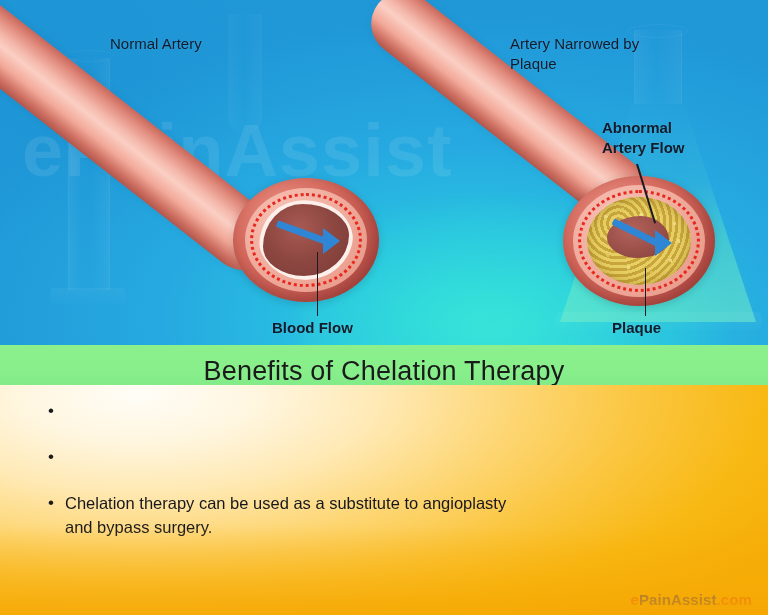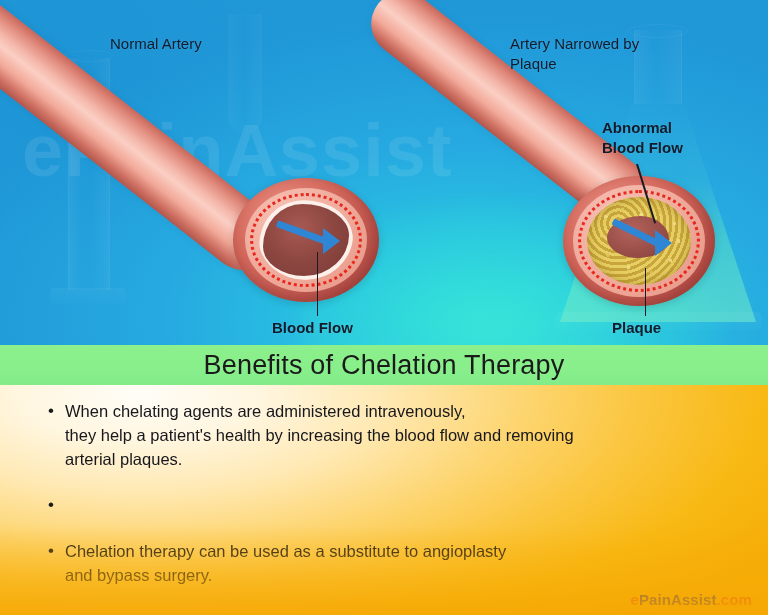--- a/index.html
+++ b/index.html
@@ -265,21 +265,21 @@
     transform-origin: 50% 50%;
   }
 
   
   .title-band {
     position: absolute;
     left: 0; top: 345px;
     width: 768px; height: 40px;
     background: linear-gradient(180deg, #8cf08c 0%, #88ef8b 55%, #82ec88 100%);
     display: flex;
-    align-items: center;
+    align-items: flex-end;
     justify-content: center;
   }
   .title-band h1 {
     margin: 0;
     font-size: 27px;
     font-weight: 400;
     color: #1a1a1a;
     letter-spacing: 0.2px;
     line-height: 1;
   }
@@ -412,37 +412,34 @@
     </div>
 
     <div class="leader" style="left:317px; top:252px; width:1.4px; height:64px;"></div>
     <div class="leader" style="left:645px; top:268px; width:1.4px; height:48px;"></div>
     <div class="leader" style="left:636px; top:164px; width:1.8px; height:62px; transform:rotate(-17deg); transform-origin:50% 0;"></div>
 
     <div class="illus-label" id="label-normal-artery">Normal Artery</div>
     <div class="illus-label" id="label-narrowed">Artery Narrowed by
 Plaque</div>
     <div class="illus-label" id="label-abnormal">Abnormal
-Blood Flow</div>
+Artery Flow</div>
     <div class="illus-label" id="label-blood-flow">Blood Flow</div>
     <div class="illus-label" id="label-plaque">Plaque</div>
   </div>
 
   <div class="title-band">
     <h1>Benefits of Chelation Therapy</h1>
   </div>
 
   <div class="content-panel">
     <div class="bullets">
 
       <div class="bullet-row" id="bullet-0">
         <span class="bullet-dot">•</span>
-        <span class="bullet-text">When chelating agents are administered intravenously,
-they help a patient's health by increasing the blood flow and removing
-arterial plaques.</span>
       </div>
 
       <div class="bullet-row" id="bullet-1">
         <span class="bullet-dot">•</span>
       </div>
 
       <div class="bullet-row" id="bullet-2">
         <span class="bullet-dot">•</span>
         <span class="bullet-text">Chelation therapy can be used as a substitute to angioplasty
 and bypass surgery.</span>

